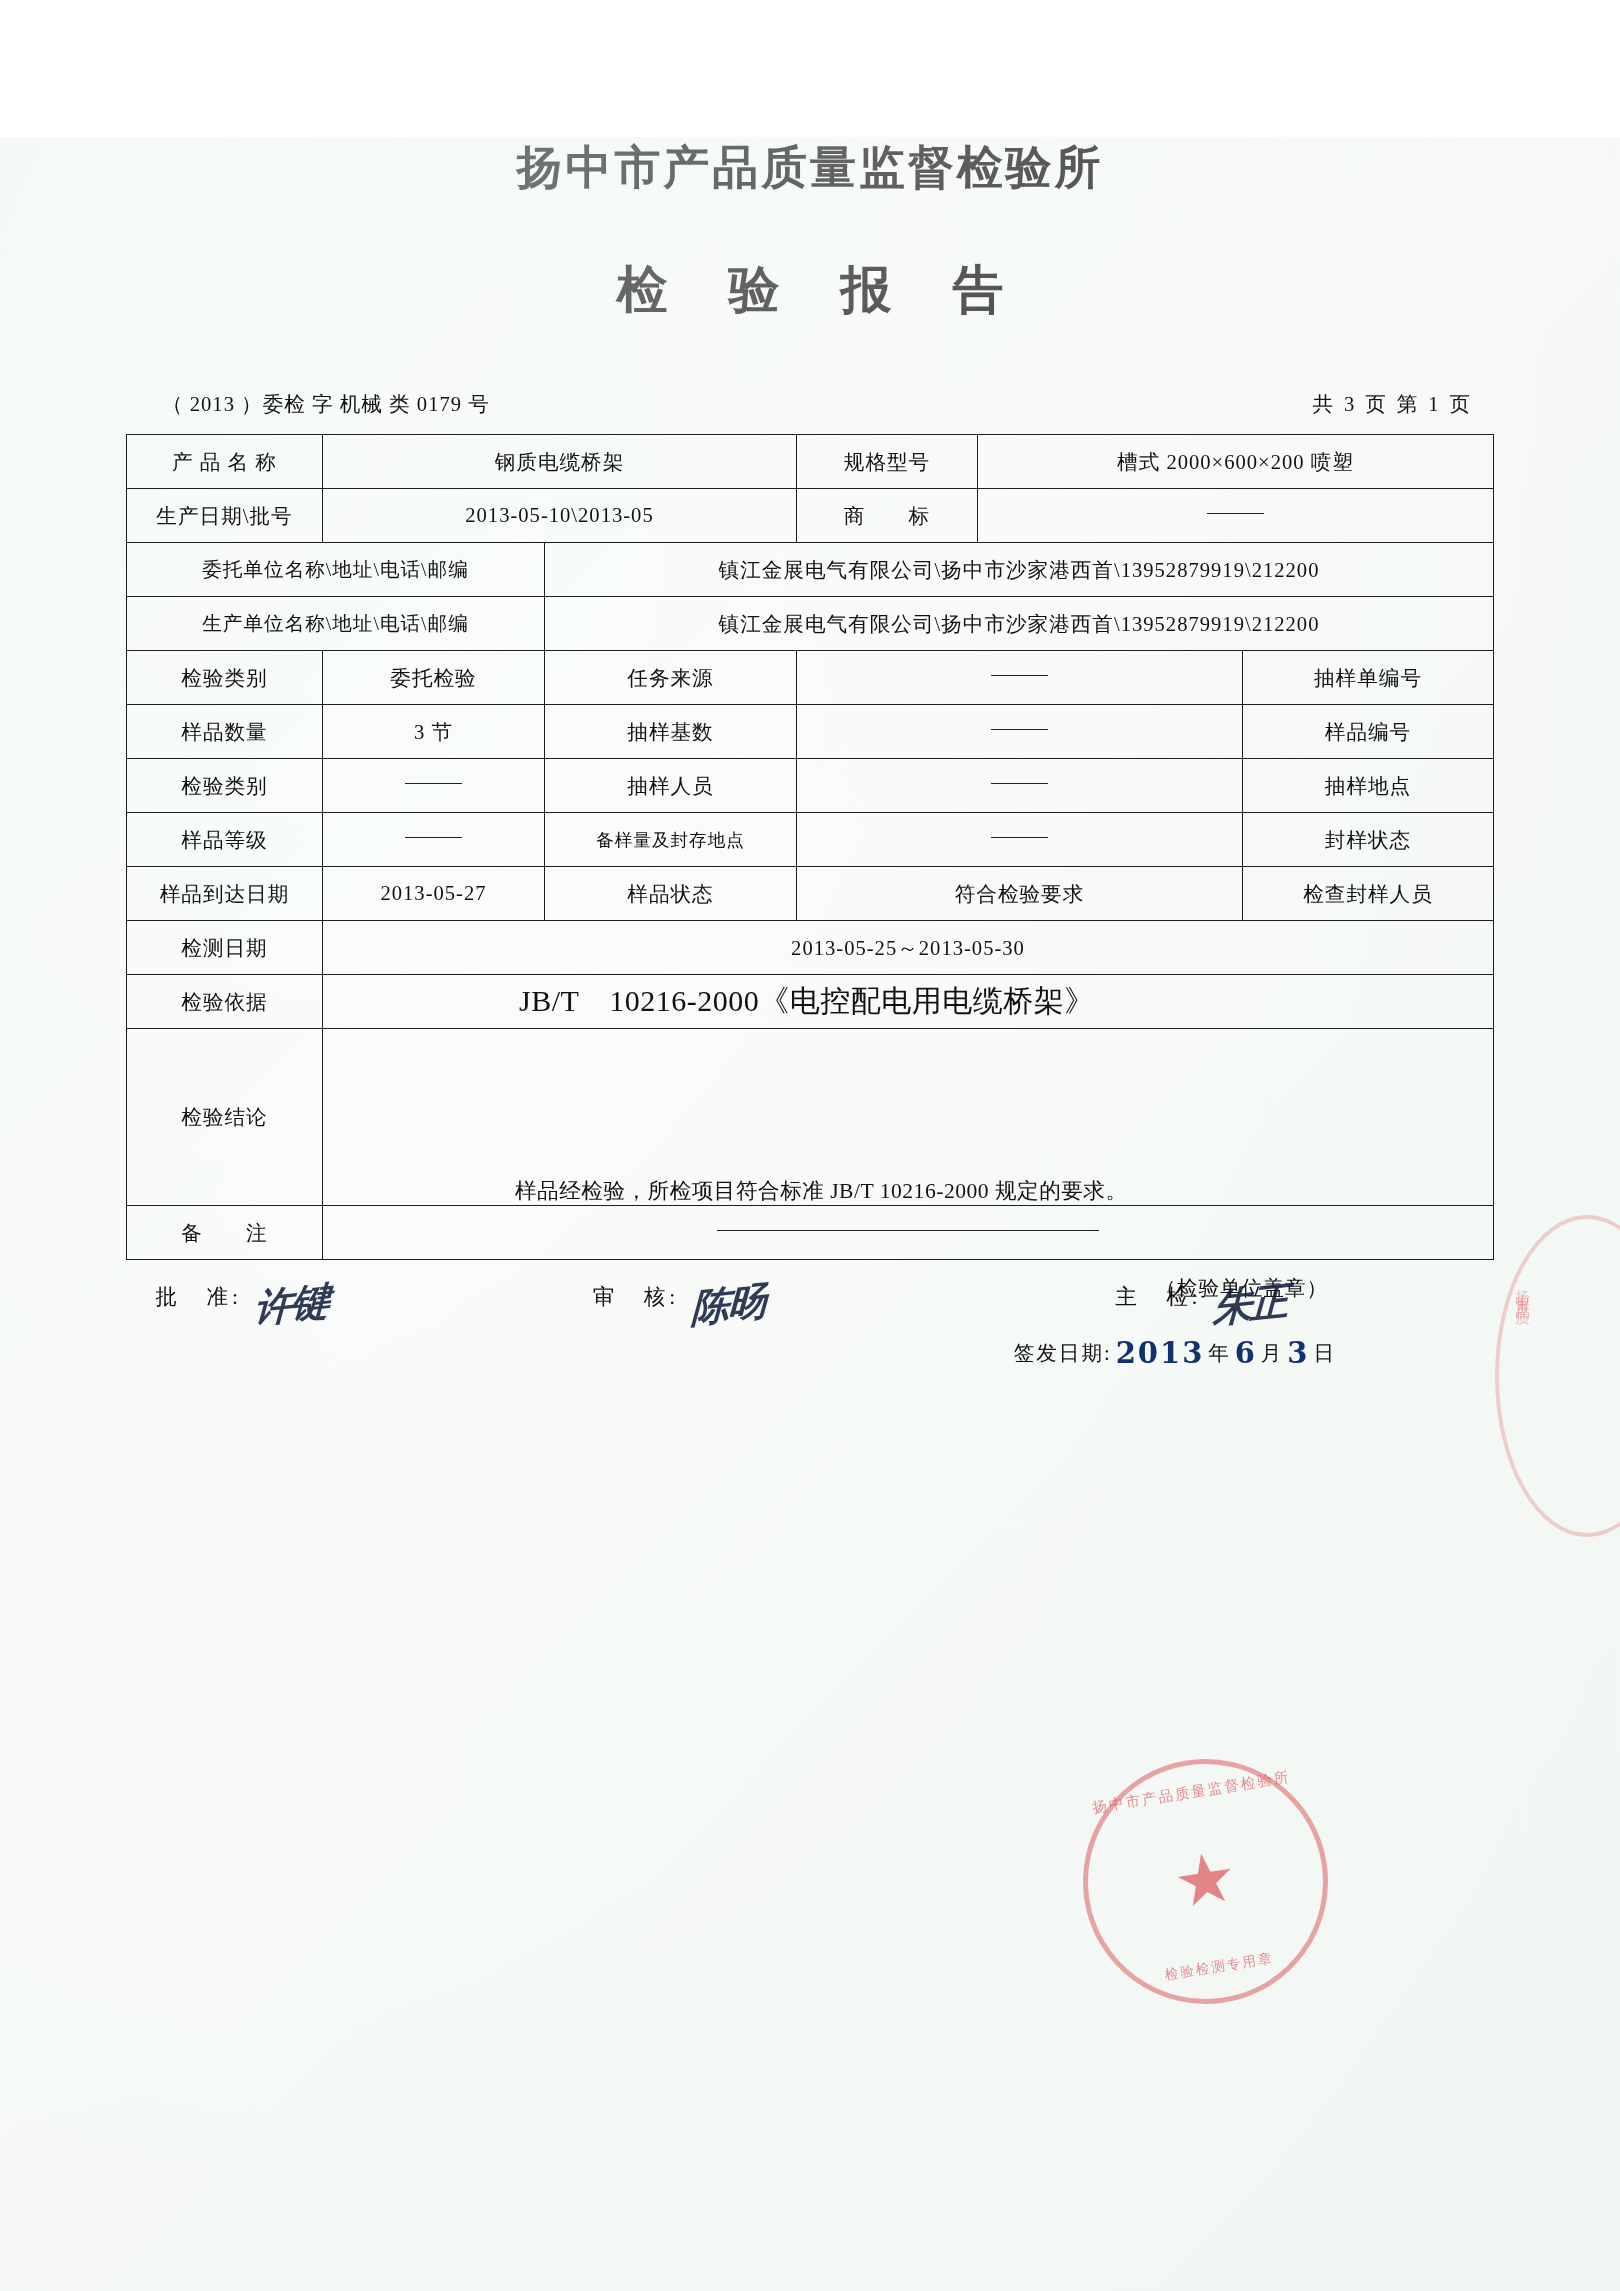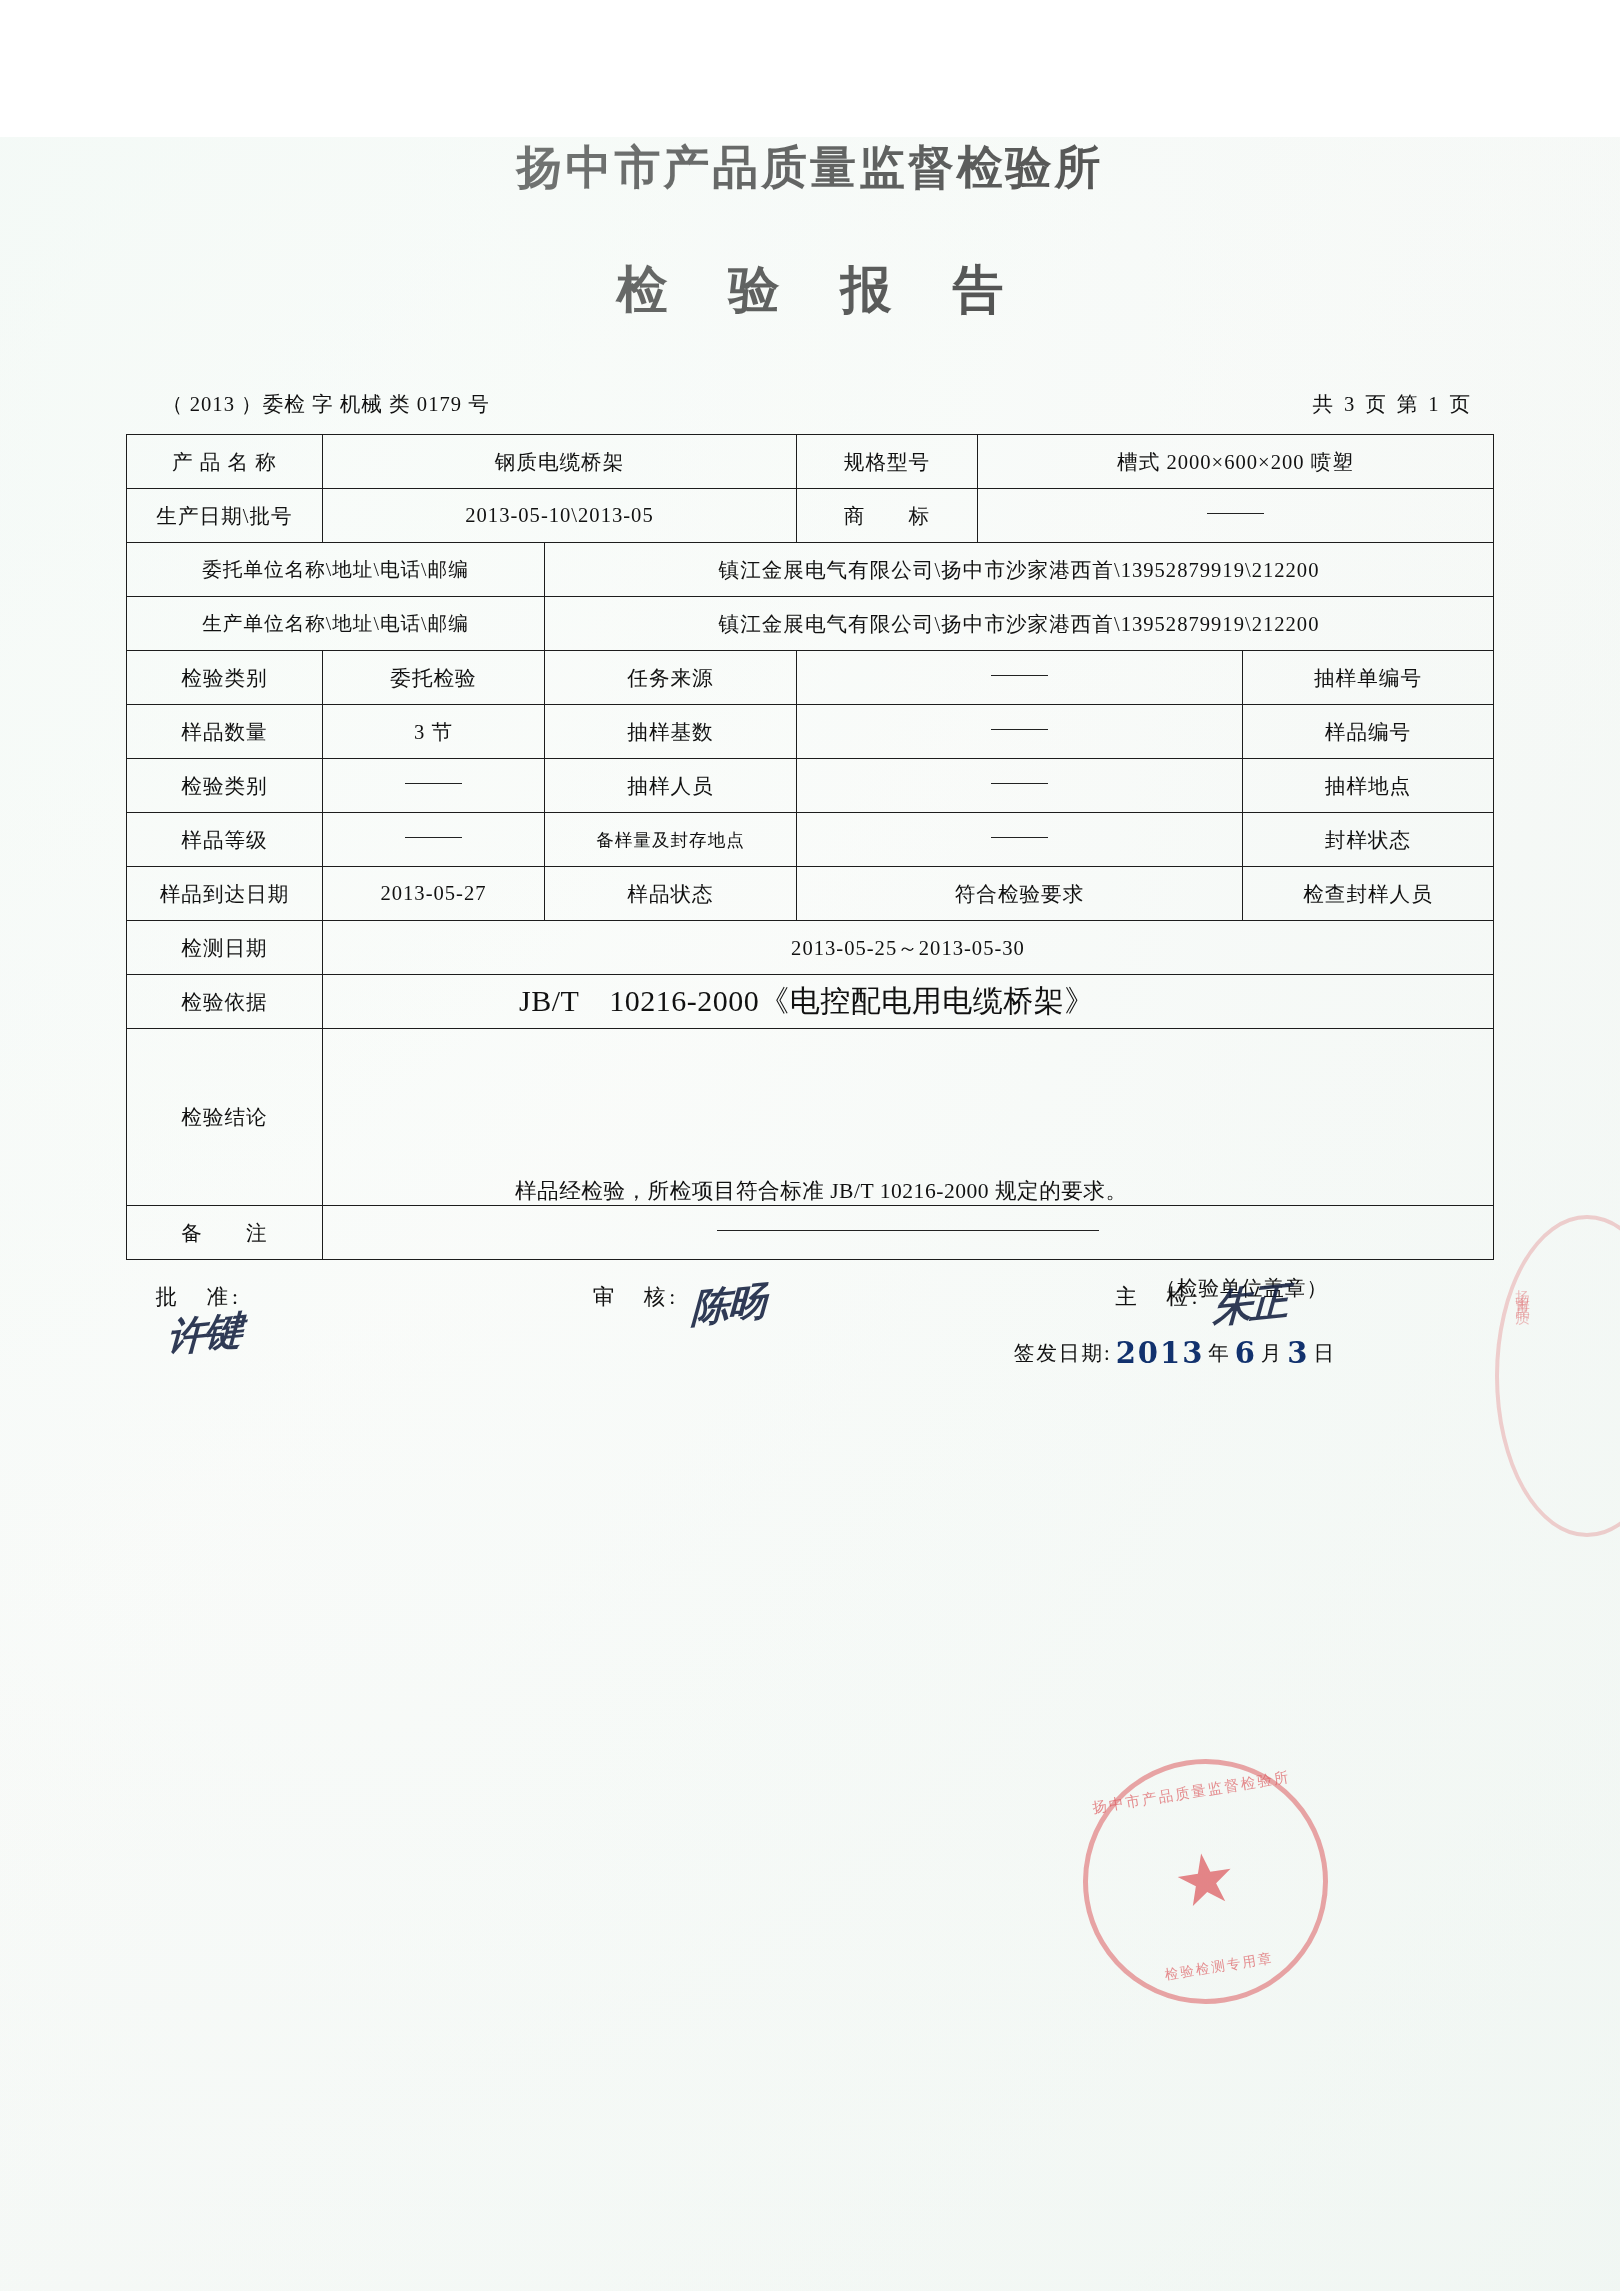--- a/index.html
+++ b/index.html
@@ -148,21 +148,21 @@
   .signrow {
     width: 1367px;
     margin: 0 auto;
     display: flex;
     font-size: 21.6px;
     letter-spacing: 3.9px;
     padding-top: 21.6px;
     position: relative;
   }
   .signcell { display: flex; align-items: flex-start; }
-  .sign-approve { width: 421px; padding-left: 29px; flex-direction: column; }
+  .sign-approve { width: 421px; padding-left: 29px; }
   .sign-review { width: 461px; padding-left: 59px; text-align: center; }
   .sign-chief { width: 421px; padding-left: 108px; }
   .sig-ink {
     font-family: "DejaVu Serif", serif;
     font-style: italic;
     font-weight: bold;
     color: #14203f;
     font-size: 39px;
     transform: rotate(-6deg) skewX(-8deg);
     margin-left: 11.8px;

